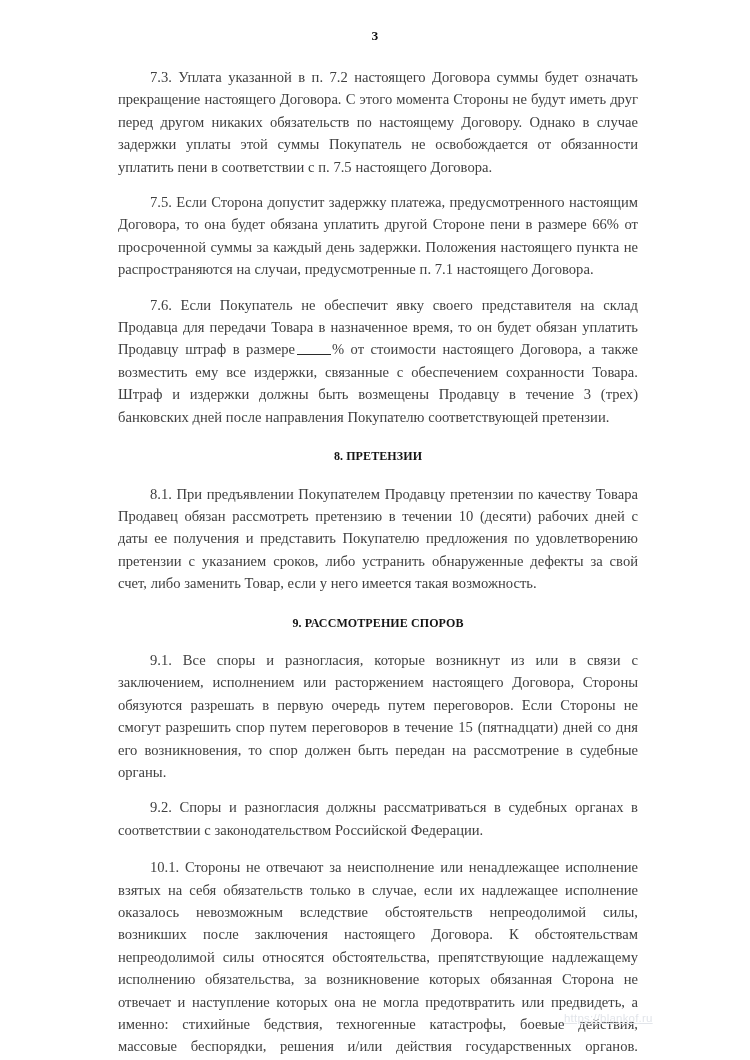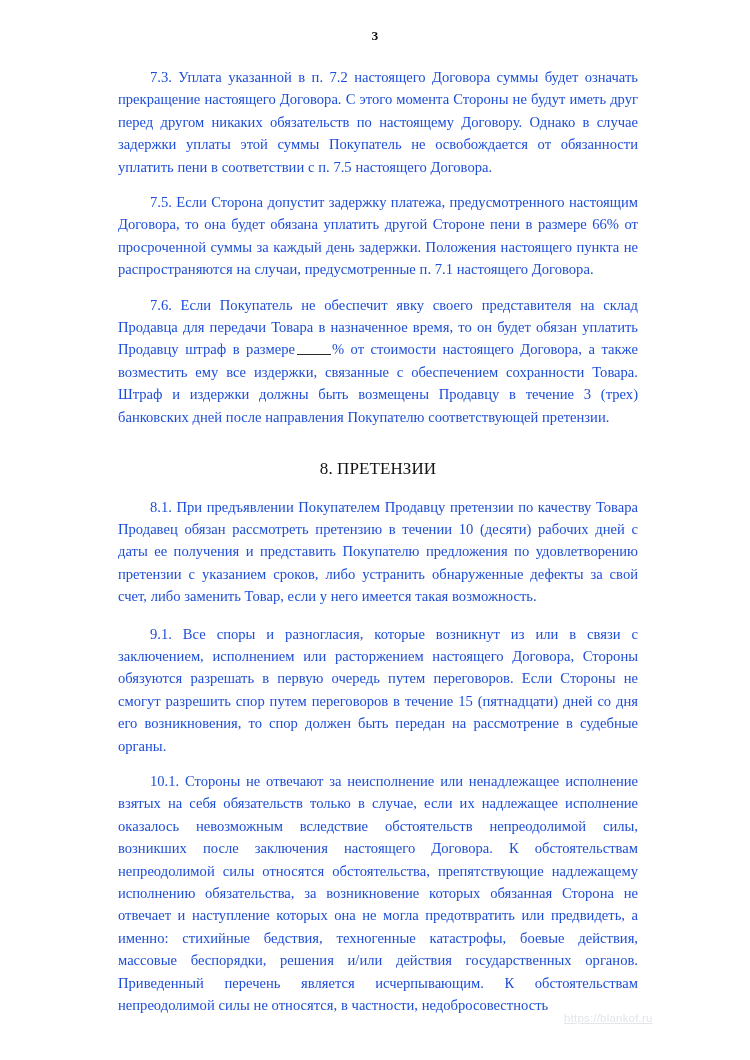--- a/index.html
+++ b/index.html
@@ -42,33 +42,33 @@
     width: 520px;
   }
 
   p.para {
     margin: 0 0 13px 0;
     font-size: 14.6px;
     line-height: 22.4px;
     text-align: justify;
     text-indent: 32px;
     text-justify: inter-word;
-    color: #1d4ed8;
+    color: #404040;
     word-spacing: 0.1px;
   }
 
   p.para.tail {
     margin-bottom: 15px;
   }
 
   h2.section-heading {
-    margin: 30px 0 15px 0;
-    font-size: 17px;
+    margin: 17px 0 15px 0;
+    font-size: 12px;
     line-height: 22.4px;
-    font-weight: 400;
+    font-weight: 700;
     text-align: center;
     text-indent: 0;
     color: #141414;
     letter-spacing: 0.1px;
   }
 
   .blank-fill {
     display: inline-block;
     width: 34px;
     border-bottom: 1px solid #2a2a2a;
@@ -103,23 +103,25 @@
 
     <p class="para">7.5. Если Сторона допустит задержку платежа, предусмотренного настоящим Договора, то она будет обязана уплатить другой Стороне пени в размере 66% от просроченной суммы за каждый день задержки. Положения настоящего пункта не распространяются на случаи, предусмотренные п. 7.1 настоящего Договора.</p>
 
     <p class="para"><span>7.6. Если Покупатель не обеспечит явку своего представителя на склад Продавца для передачи Товара в назначенное время, то он будет обязан уплатить Продавцу штраф в размере</span><span class="blank-fill"></span><span>% от стоимости настоящего Договора, а также возместить ему все издержки, связанные с обеспечением сохранности Товара. Штраф и издержки должны быть возмещены Продавцу в течение 3 (трех) банковских дней после направления Покупателю соответствующей претензии.</span></p>
 
 
     <h2 class="section-heading">8. ПРЕТЕНЗИИ</h2>
 
     <p class="para tail">8.1. При предъявлении Покупателем Продавцу претензии по качеству Товара Продавец обязан рассмотреть претензию в течении 10 (десяти) рабочих дней с даты ее получения и представить Покупателю предложения по удовлетворению претензии с указанием сроков, либо устранить обнаруженные дефекты за свой счет, либо заменить Товар, если у него имеется такая возможность.</p>
 
+    <h2 class="section-heading">9. РАССМОТРЕНИЕ СПОРОВ</h2>
 
     <p class="para">9.1. Все споры и разногласия, которые возникнут из или в связи с заключением, исполнением или расторжением настоящего Договора, Стороны обязуются разрешать в первую очередь путем переговоров. Если Стороны не смогут разрешить спор путем переговоров в течение 15 (пятнадцати) дней со дня его возникновения, то спор должен быть передан на рассмотрение в судебные органы.</p>
 
+    <p class="para tail">9.2. Споры и разногласия должны рассматриваться в судебных органах в соответствии с законодательством Российской Федерации.</p>
 
 
     <p class="para">10.1. Стороны не отвечают за неисполнение или ненадлежащее исполнение взятых на себя обязательств только в случае, если их надлежащее исполнение оказалось невозможным вследствие обстоятельств непреодолимой силы, возникших после заключения настоящего Договора. К обстоятельствам непреодолимой силы относятся обстоятельства, препятствующие надлежащему исполнению обязательства, за возникновение которых обязанная Сторона не отвечает и наступление которых она не могла предотвратить или предвидеть, а именно: стихийные бедствия, техногенные катастрофы, боевые действия, массовые беспорядки, решения и/или действия государственных органов. Приведенный перечень является исчерпывающим. К обстоятельствам непреодолимой силы не относятся, в частности, недобросовестность</p>
 
   </div>
 
   <div class="watermark">https://blankof.ru</div>
 
 </div>
 

